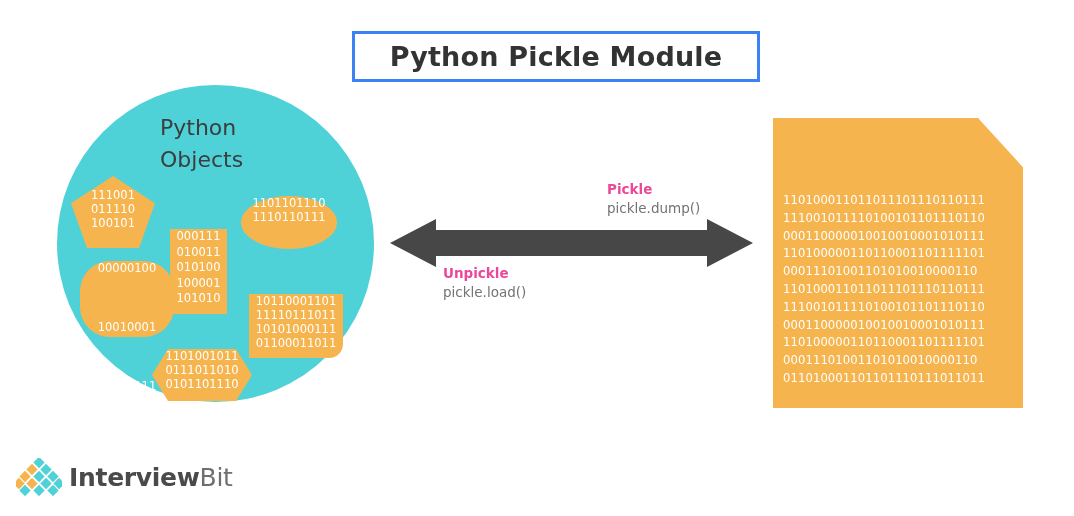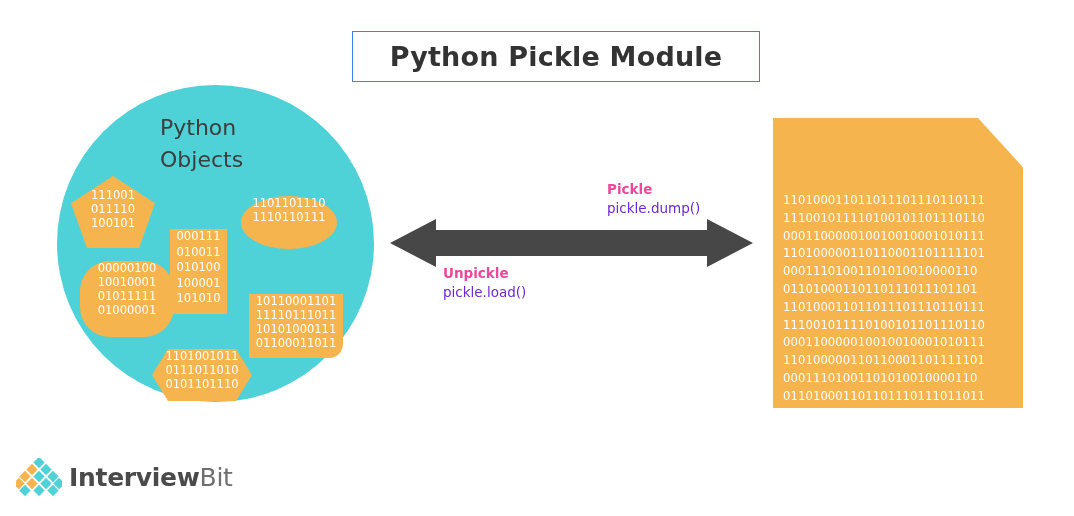--- a/index.html
+++ b/index.html
@@ -16,21 +16,21 @@
     color: #3f3f3f;
   }
 
   
   #title-box {
     position: absolute;
     left: 352px;
     top: 31px;
     width: 408px;
     height: 51px;
-    border: 1px solid #3b82f6;
+    border: 3px solid #3b82f6;
     background: #ffffff;
     display: flex;
     align-items: center;
     justify-content: center;
     box-sizing: border-box;
   }
   #title-text {
     font-size: 27px;
     font-weight: bold;
     color: #333333;
@@ -81,21 +81,21 @@
     left: 71px; top: 176px; width: 84px; height: 72px;
     clip-path: polygon(50% 0%, 100% 38%, 81% 100%, 19% 100%, 0% 38%);
     font-size: 11.5px; line-height: 14px;
     padding-top: 12px;
     justify-content: flex-start;
   }
   
   #obj-rounded {
     left: 80px; top: 261px; width: 94px; height: 76px;
     border-radius: 30px;
-    font-size: 11.5px; line-height: 14px;
+    font-size: 11.5px; line-height: 14px; gap: 45px;
   }
   
   #obj-rect {
     left: 170px; top: 229px; width: 57px; height: 85px;
     font-size: 11.5px; line-height: 15.5px;
   }
   
   #obj-ellipse {
     left: 241px; top: 196px; width: 96px; height: 53px;
     border-radius: 50%;
@@ -129,21 +129,21 @@
     font-size: 13.5px;
     line-height: 19px;
   }
   .arrow-label .kw {
     display: block;
     color: #ec4899;
     font-weight: bold;
   }
   .arrow-label .code {
     display: block;
-    color: #6d28d9;
+    color: #737373;
   }
   #label-pickle { left: 607px; top: 180px; }
   #label-unpickle { left: 443px; top: 264px; }
 
   
   #doc {
     position: absolute;
     left: 773px;
     top: 118px;
     width: 250px;
@@ -248,21 +248,20 @@
   <span class="code">pickle.load()</span>
 </div>
 
 <div id="doc"></div>
 <div id="doc-bits">
     <span>110100011011011101110110111</span>
     <span>111001011110100101101110110</span>
     <span>000110000010010010001010111</span>
     <span>110100000110110001101111101</span>
     <span>00011101001101010010000110</span>
-    <span>01101000110110111011101101</span>
     <span>110100011011011101110110111</span>
     <span>111001011110100101101110110</span>
     <span>000110000010010010001010111</span>
     <span>110100000110110001101111101</span>
     <span>00011101001101010010000110</span>
     <span>011010001101101110111011011</span>
   </div>
 
 <div id="logo">
   <svg id="logo-mark" viewBox="0 0 46 38">

